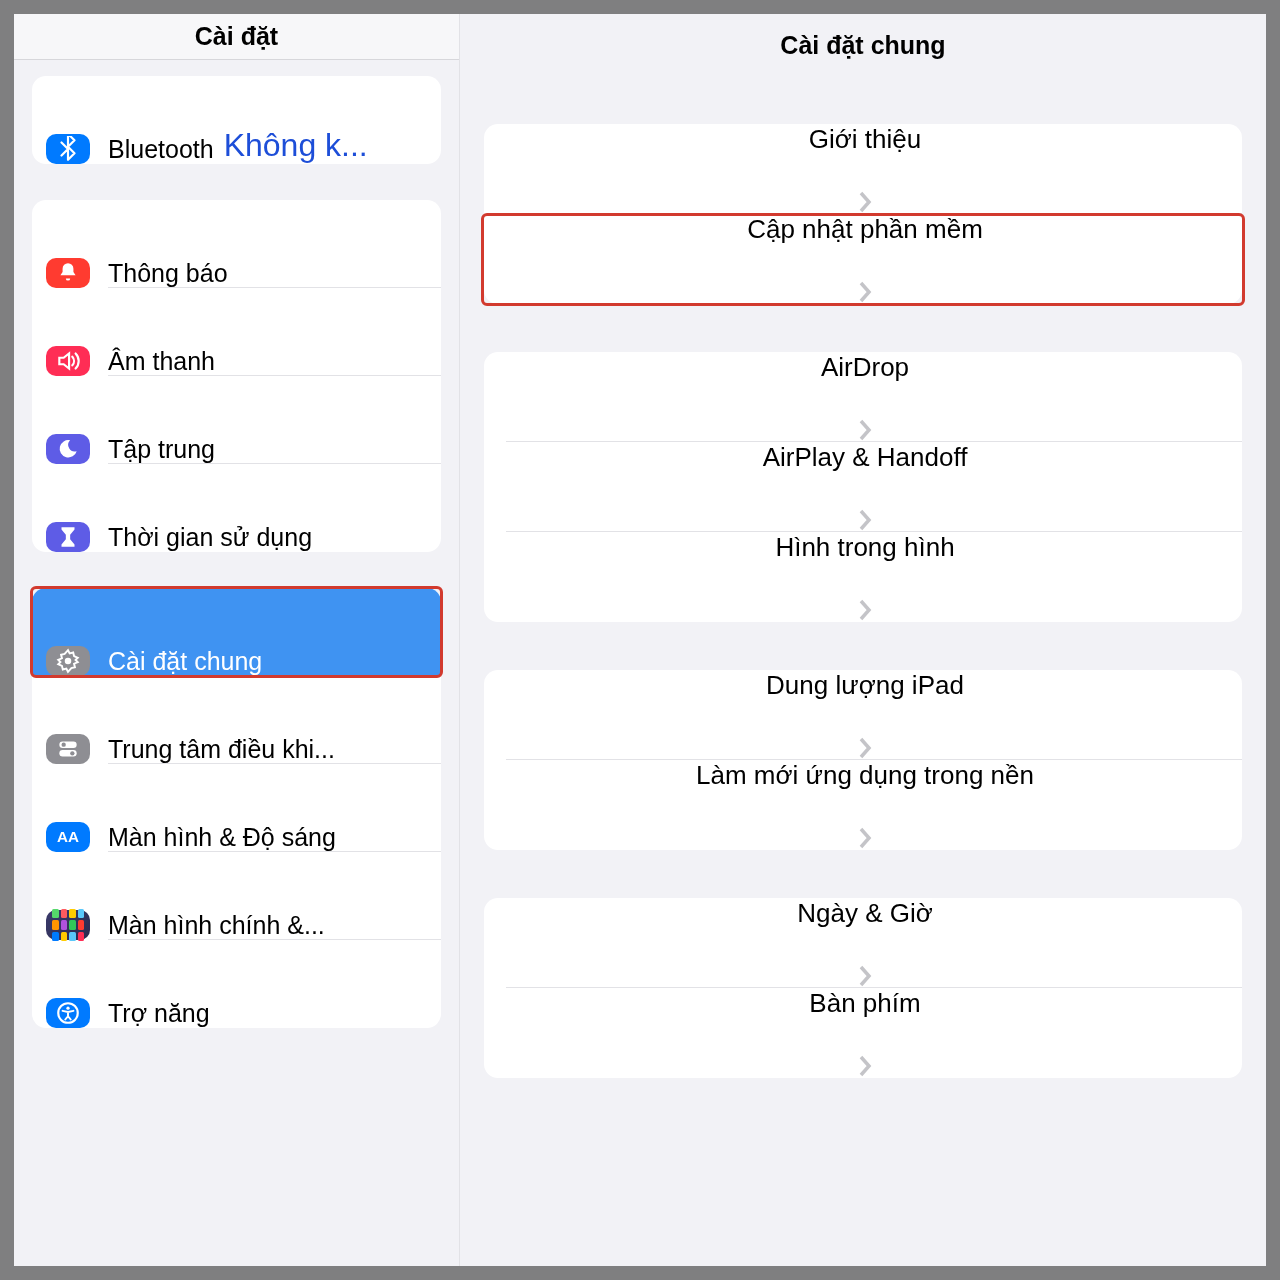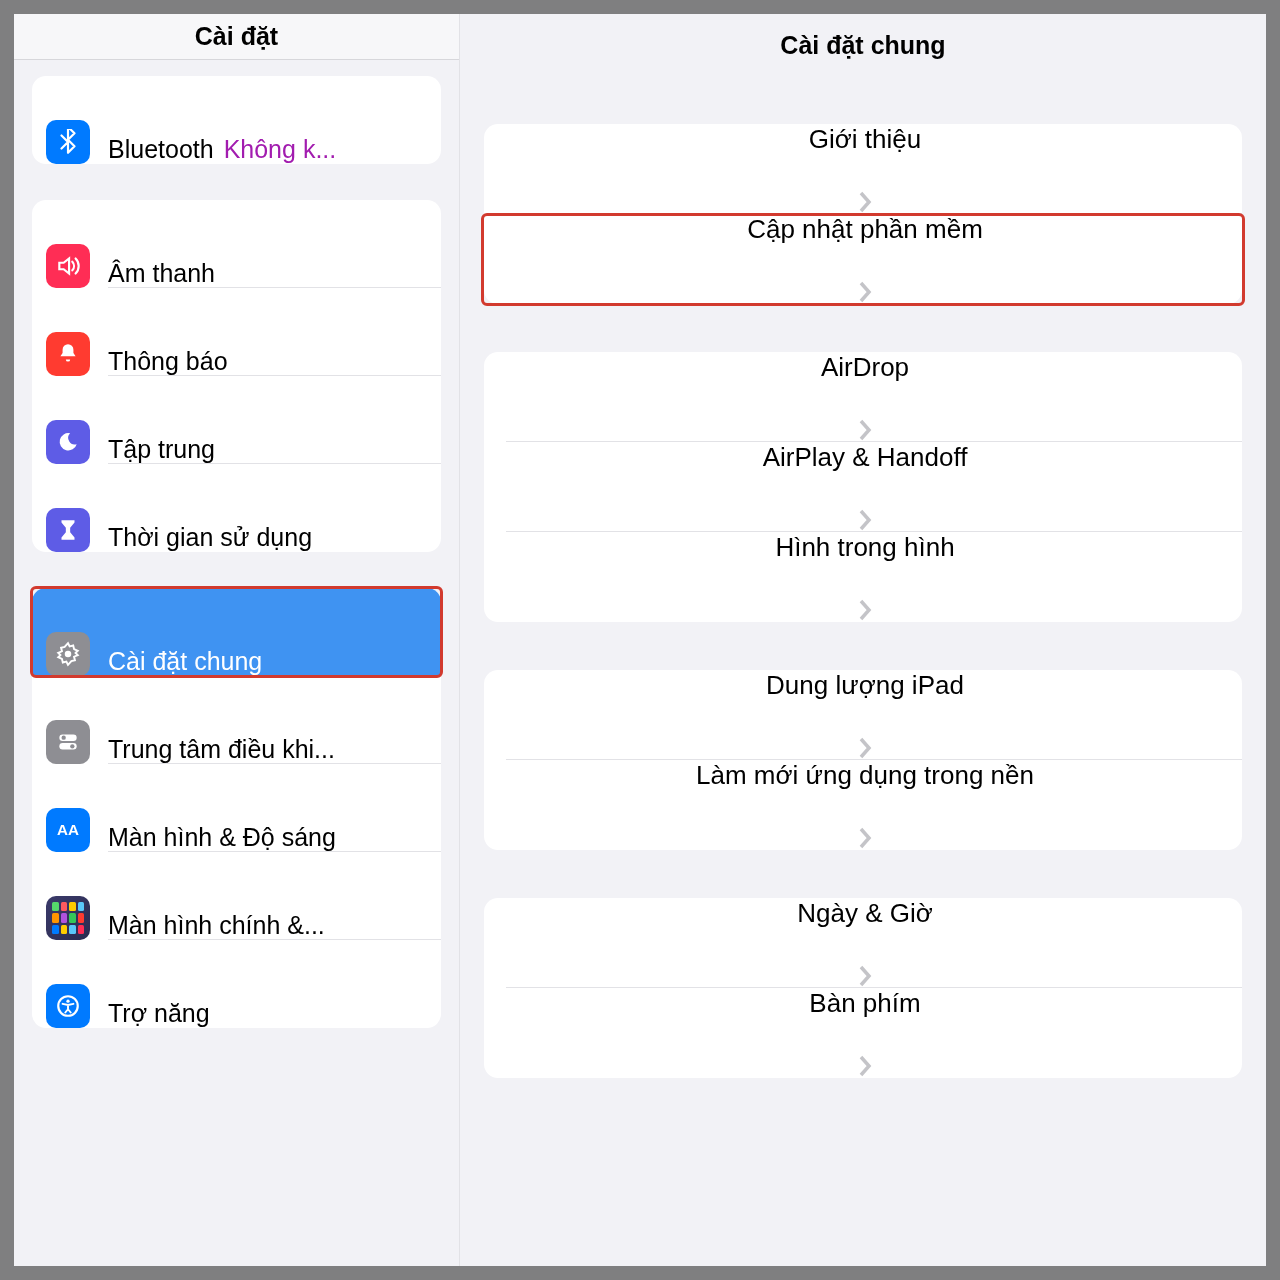--- a/index.html
+++ b/index.html
@@ -49,41 +49,41 @@
   .group:first-child { margin-top: 16px; }
   .row {
     display: flex;
     align-items: flex-end;
     min-height: 88px;
     padding: 0 0 0 14px;
     position: relative;
     cursor: pointer;
   }
   .row .icon {
-    width: 44px; height: 44px;
+    width: 44px; height: 30px;
     border-radius: 10px;
     flex-shrink: 0;
     display: flex;
     align-items: center;
     justify-content: center;
     margin-right: 18px;
   }
   .row .icon svg { width: 26px; height: 26px; fill: #fff; }
   .row .label {
     font-size: 25px;
     color: #000;
     white-space: nowrap;
     overflow: hidden;
     text-overflow: ellipsis;
     flex-shrink: 1;
     min-width: 0;
   }
   .row .value {
-    font-size: 25px;
-    color: #a21caf;
+    font-size: 32px;
+    color: #1d4ed8;
     margin-left: 10px;
     white-space: nowrap;
     overflow: hidden;
     text-overflow: ellipsis;
     flex: 1;
     min-width: 0;
   }
   .row .sep {
     position: absolute;
     left: 76px; right: 0; bottom: 0;
@@ -214,35 +214,35 @@
               </svg>
           </div>
           <div class="label">Bluetooth</div>
           <div class="value">Không k...</div>
 
         </div>
       </div>
 
       <div class="group">
         <div class="row">
+          <div class="icon bg-red">
+            <svg viewBox="0 0 24 24">
+                <path d="M12 3a5 5 0 00-5 5v3l-2 3h14l-2-3V8a5 5 0 00-5-5zm-2 14a2 2 0 004 0" fill="#fff"></path>
+              </svg>
+          </div>
+          <div class="label">Thông báo</div>
+          <div class="sep"></div>
+        </div>
+        <div class="row">
           <div class="icon bg-pink">
             <svg viewBox="0 0 24 24">
                 <path d="M4 9v6h4l5 4V5L8 9H4zm12-1a6 6 0 010 8m3-11a10 10 0 010 14" stroke="#fff" stroke-width="2" fill="none" stroke-linecap="round"></path>
               </svg>
           </div>
           <div class="label">Âm thanh</div>
-          <div class="sep"></div>
-        </div>
-        <div class="row">
-          <div class="icon bg-red">
-            <svg viewBox="0 0 24 24">
-                <path d="M12 3a5 5 0 00-5 5v3l-2 3h14l-2-3V8a5 5 0 00-5-5zm-2 14a2 2 0 004 0" fill="#fff"></path>
-              </svg>
-          </div>
-          <div class="label">Thông báo</div>
           <div class="sep"></div>
         </div>
         <div class="row">
           <div class="icon bg-purple">
             <svg viewBox="0 0 24 24">
                 <path d="M14 4a8 8 0 106 10 6 6 0 01-6-10z" fill="#fff"></path>
               </svg>
           </div>
           <div class="label">Tập trung</div>
           <div class="sep"></div>

